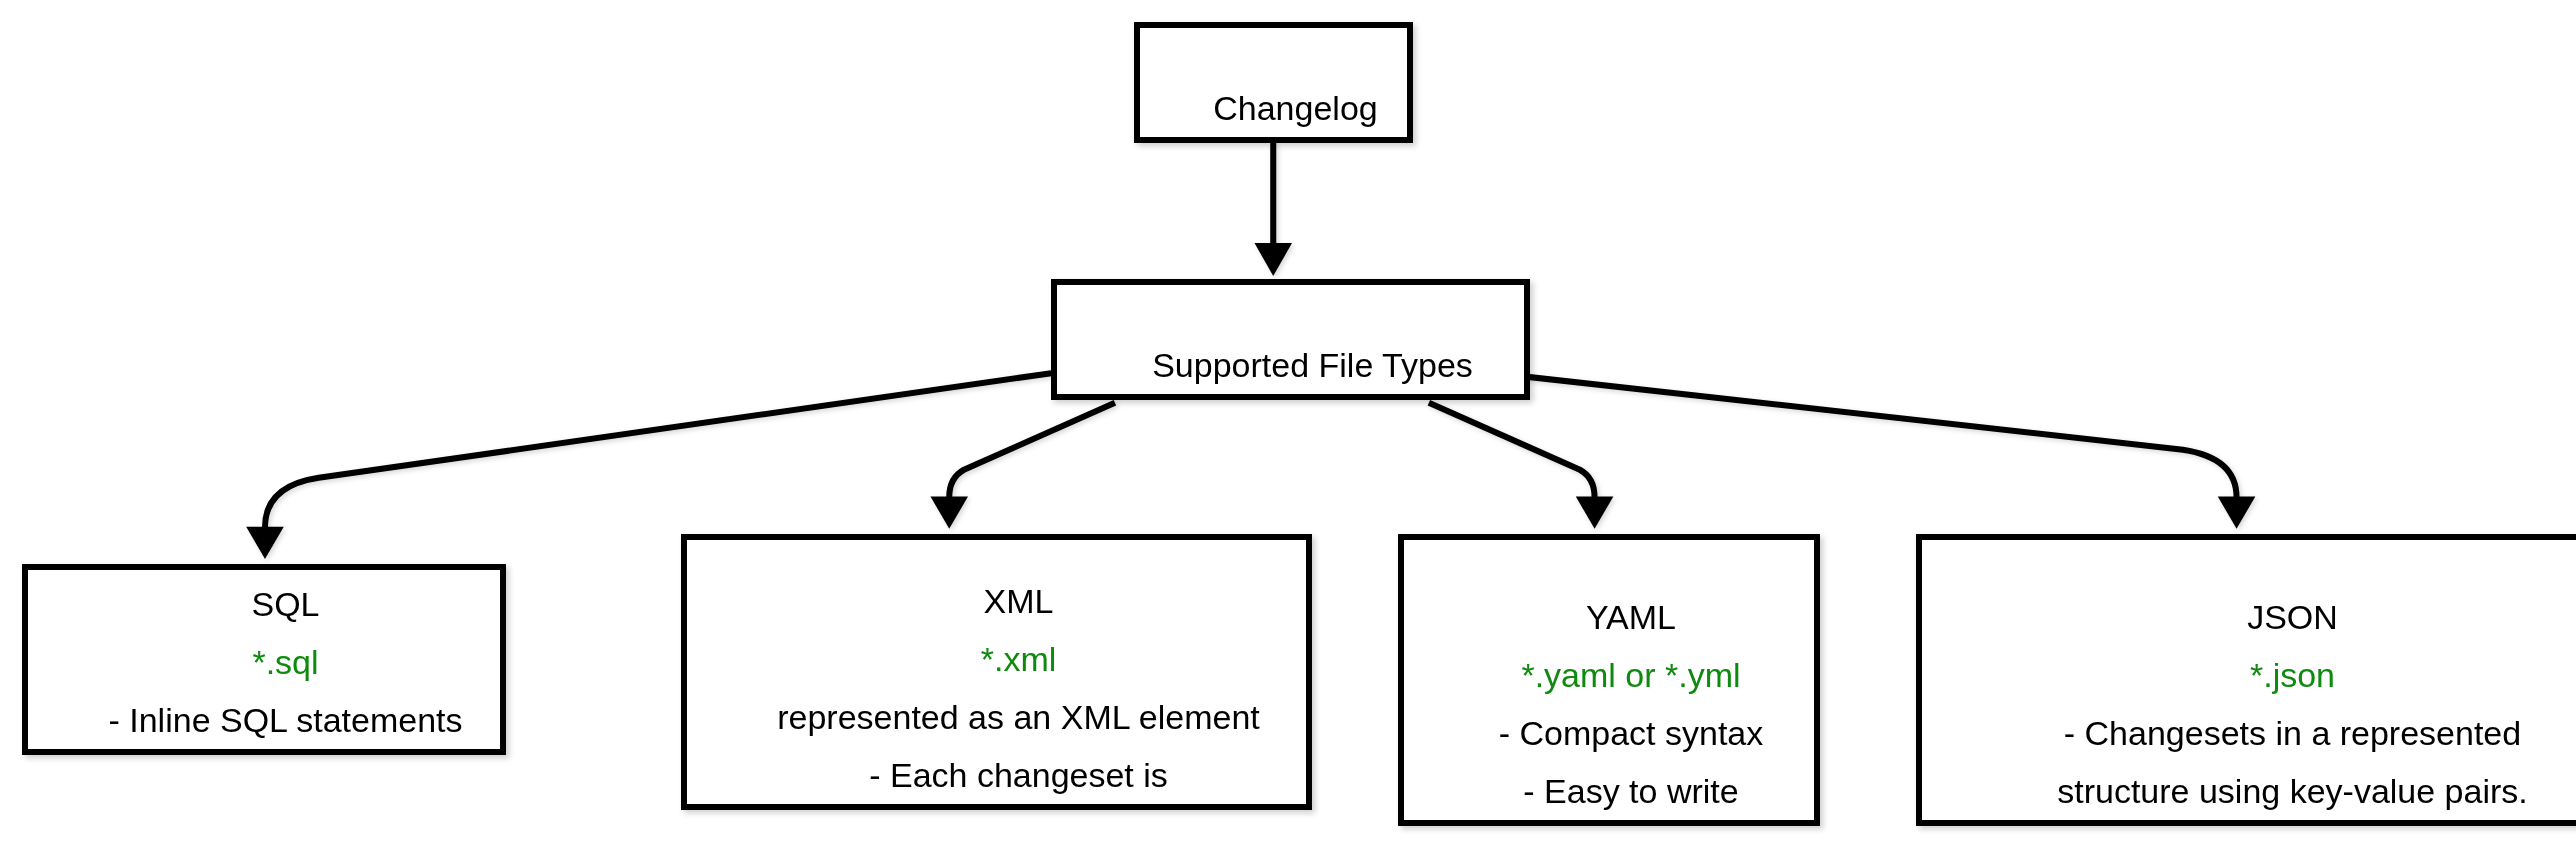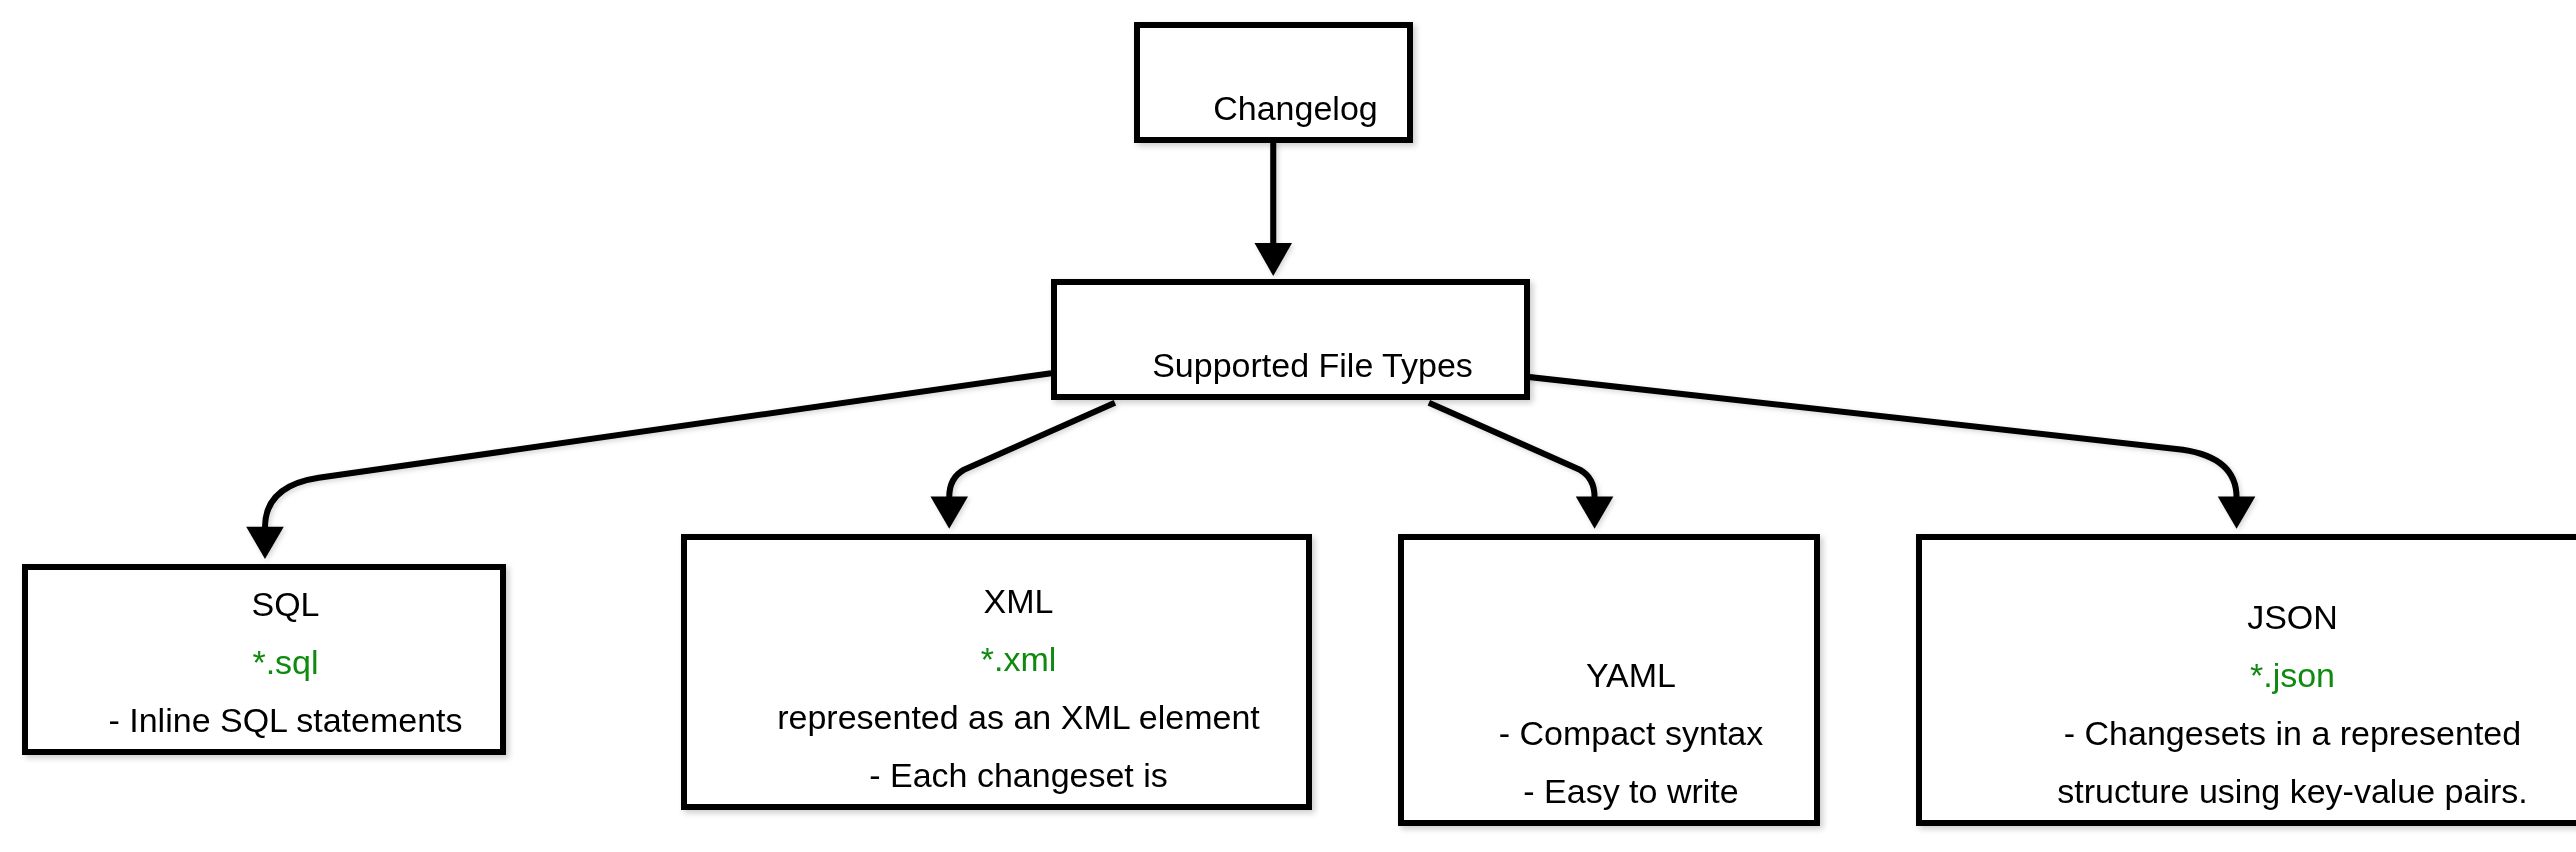--- a/index.html
+++ b/index.html
@@ -77,20 +77,21 @@
 
 <div class="node" id="node-xml">
   <div class="line title">XML</div>
   <div class="line ext">*.xml</div>
   <div class="line desc">represented as an XML element</div>
   <div class="line desc">- Each changeset is</div>
 </div>
 
 <div class="node" id="node-yaml">
   <div class="line title">YAML</div>
+  <div class="line ext">*.yaml or *.yml</div>
   <div class="line desc">- Compact syntax</div>
   <div class="line desc">- Easy to write</div>
 </div>
 
 <div class="node" id="node-json">
   <div class="line title">JSON</div>
   <div class="line ext">*.json</div>
   <div class="line desc">- Changesets in a represented</div>
   <div class="line desc">structure using key-value pairs.</div>
 </div>

